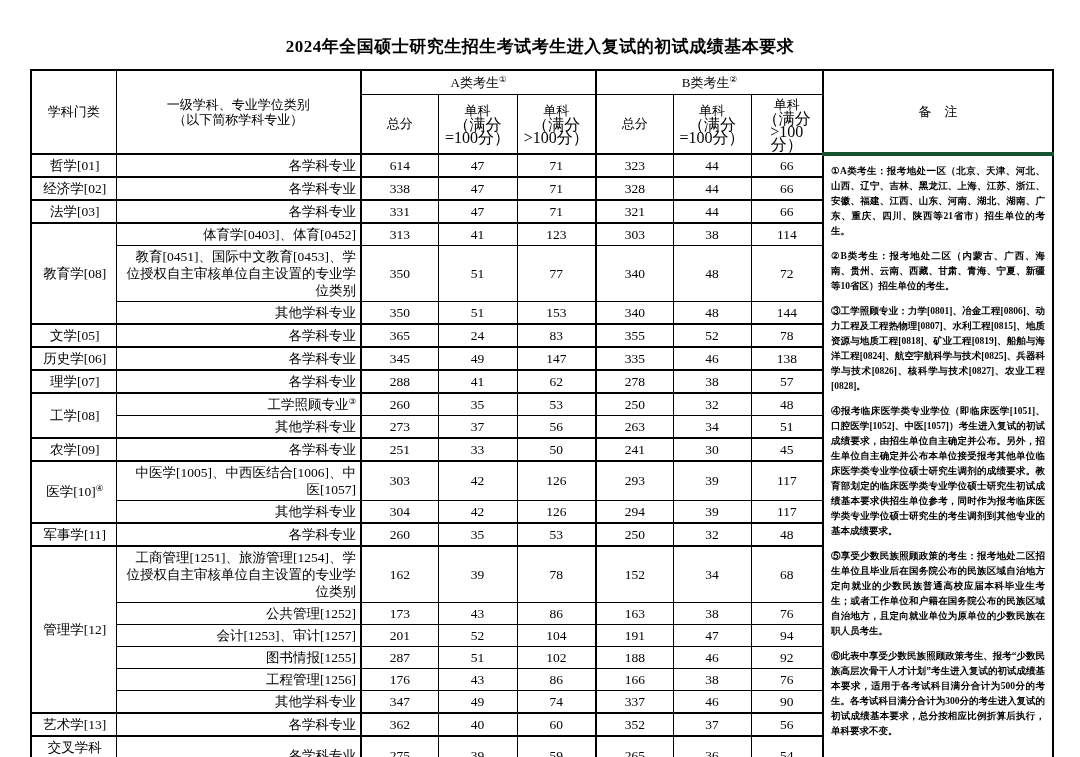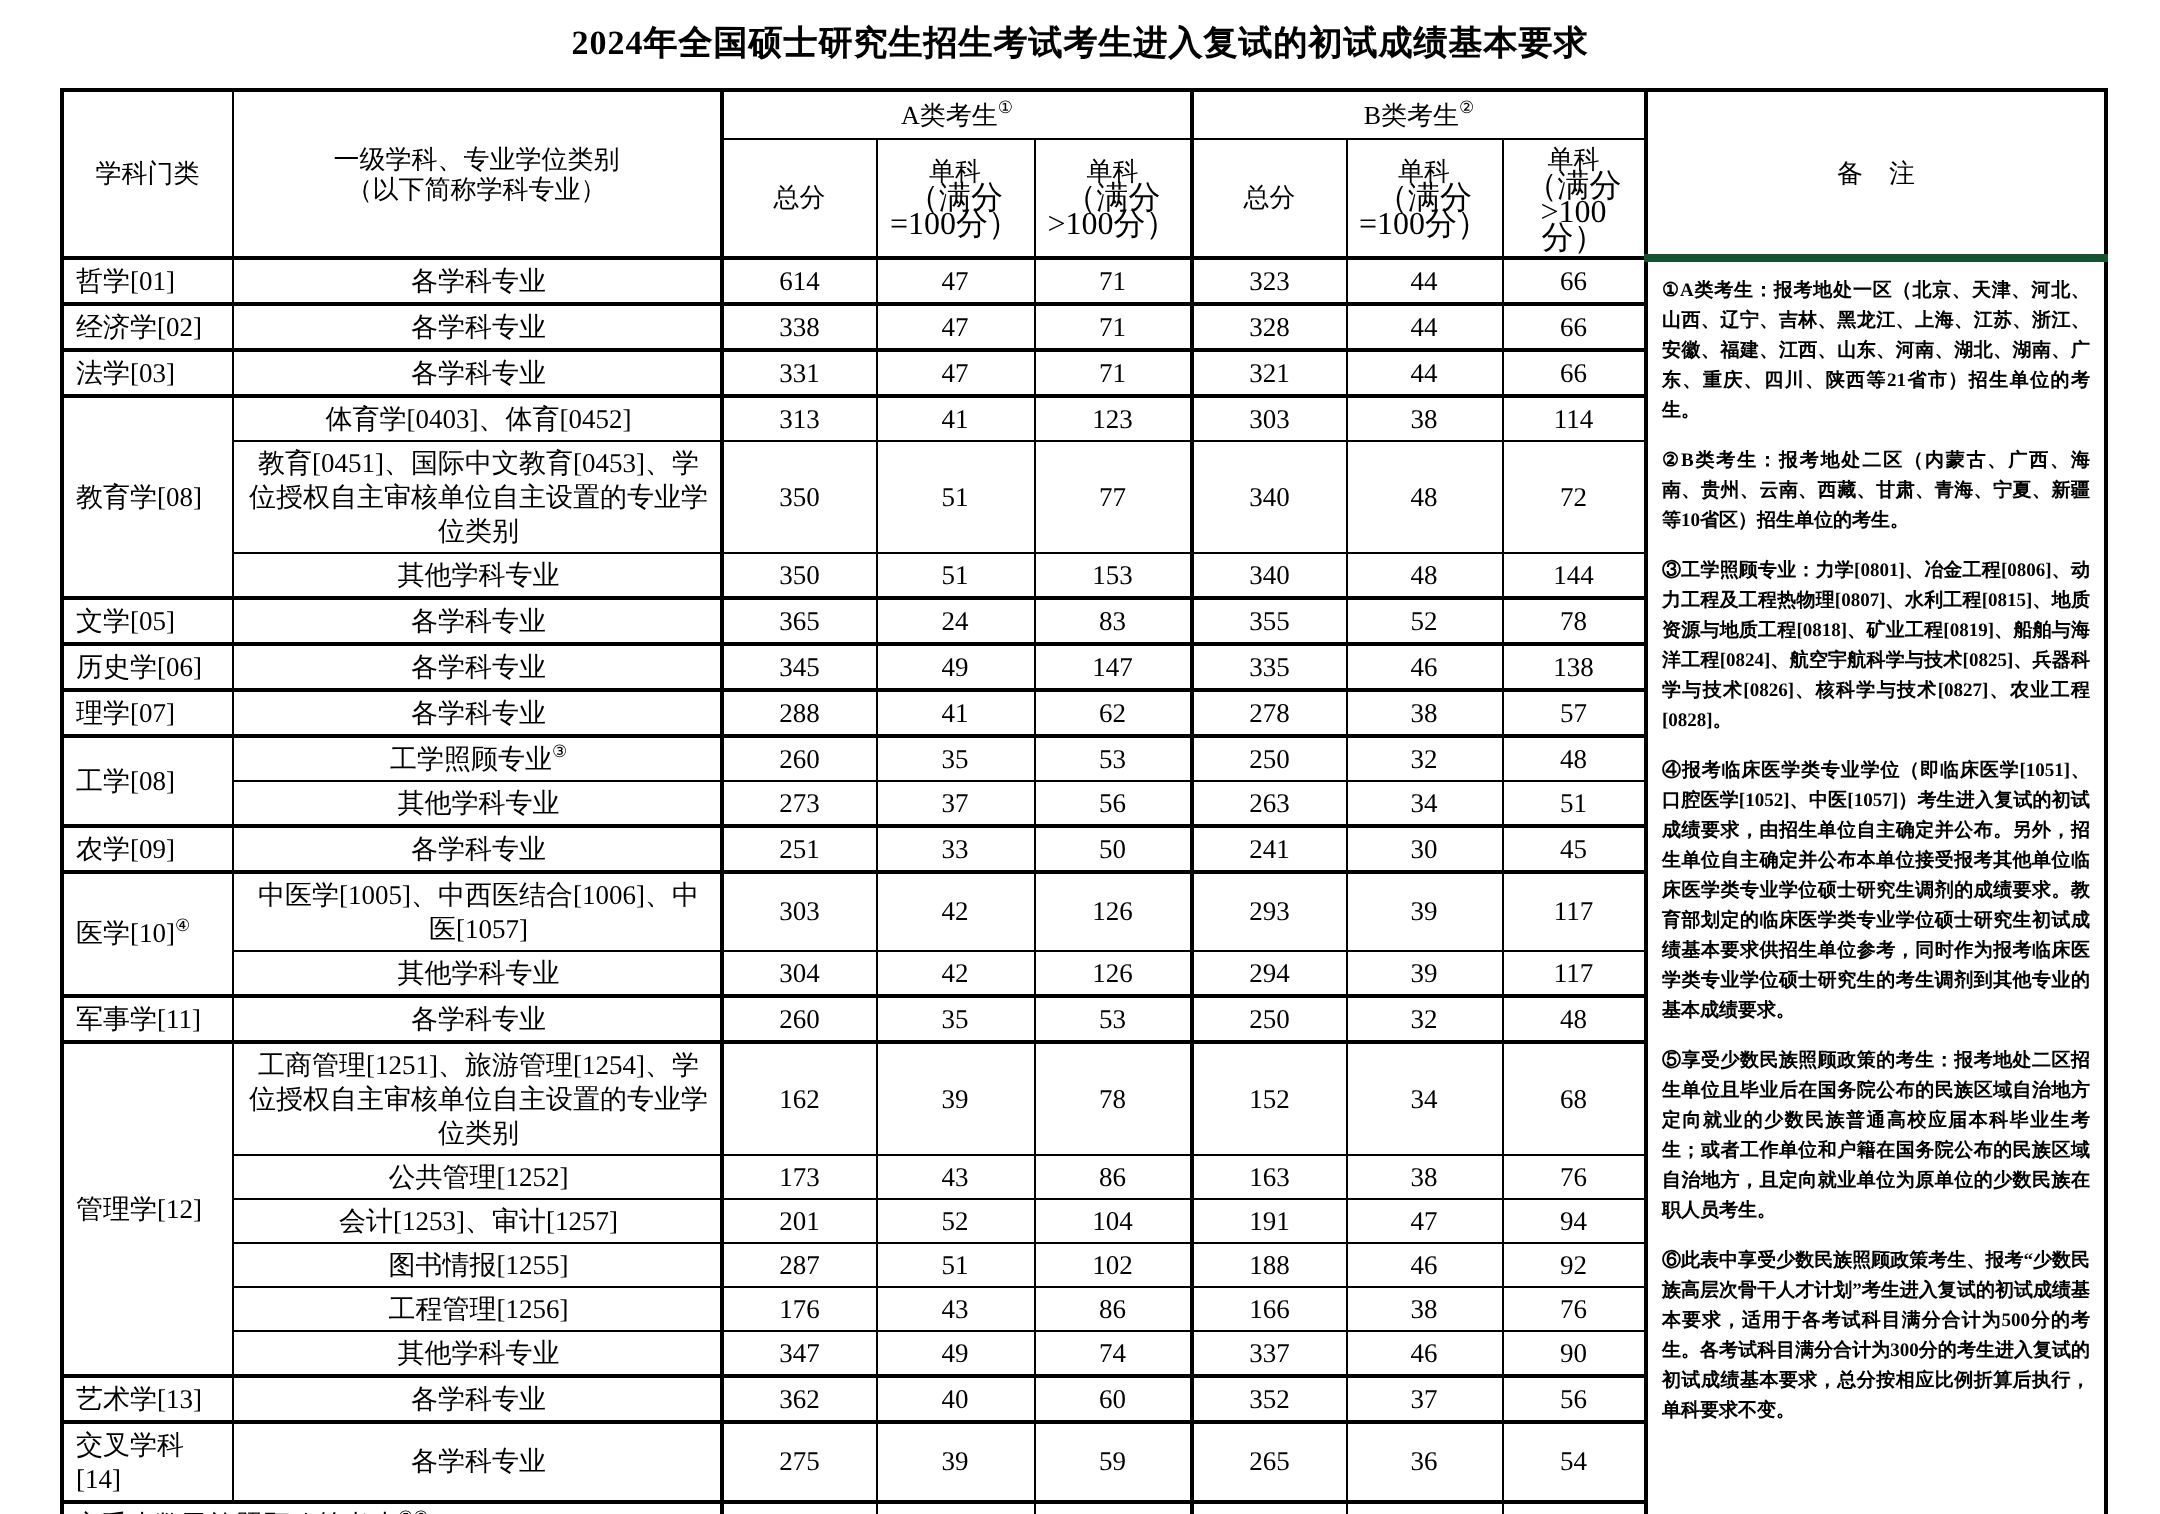--- a/index.html
+++ b/index.html
@@ -2,42 +2,42 @@
 <html><head>
 <meta charset="utf-8">
 <style>
   html,body { margin:0; padding:0; background:#fff; }
   body {
     width:1080px; height:757px; overflow:hidden;
     font-family:"Liberation Serif","DejaVu Serif",serif; color:#000;
   }
   .page { position:relative; width:1080px; height:757px; }
   .doc-title {
-    margin:10px 0 11px 0; text-align:center;
+    margin:35px 0 11px 0; text-align:center;
     font-size:17px; font-weight:bold; letter-spacing:0.5px;
   }
   table.score-table {
     border-collapse:collapse; table-layout:fixed;
     width:1022px; margin-left:30px;
     border:2.5px solid #000;
   }
   td {
     border:1px solid #000; text-align:center; vertical-align:middle;
     padding:2px 4px; font-size:13.5px; line-height:17px;
     overflow:hidden; box-sizing:border-box;
   }
   thead td { font-size:13px; line-height:15px; }
   .hdr-row1 td { height:24px; }
   .hdr-row2 td { height:36px; }
   .sub-note { font-size:16px; line-height:13px; }
   .tl { border-left:2px solid #000; }
   .hb { border-bottom:4px solid #14532d; }
   tr.gs td { border-top:2px solid #000; }
-  td.cat-cell { text-align:left; padding-left:6px;margin-left:29px; }
-  td.disc-cell { text-align:center; padding-left:6px; }
+  td.cat-cell { text-align:center; padding-left:6px;margin-left:29px; }
+  td.disc-cell { text-align:right; padding-left:6px; }
   td.num { font-size:13.5px; }
   td.special-label { text-align:left; padding-left:5px; }
   td.remarks-cell {
     vertical-align:top; text-align:justify;
     font-size:9.5px; line-height:15px; font-weight:600;
     padding:8px 7px 4px 7px;
   }
   td.remarks-cell p { margin:0 0 10px 0; }
   sup { font-size:8.5px; line-height:0; vertical-align:super; }
   tbody tr { height:22px; }

